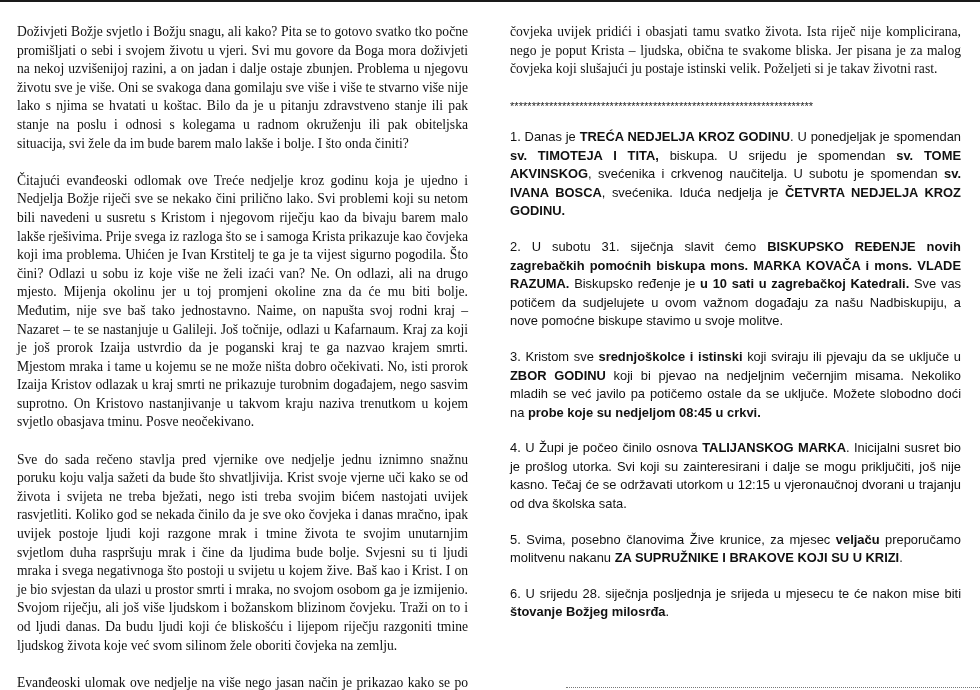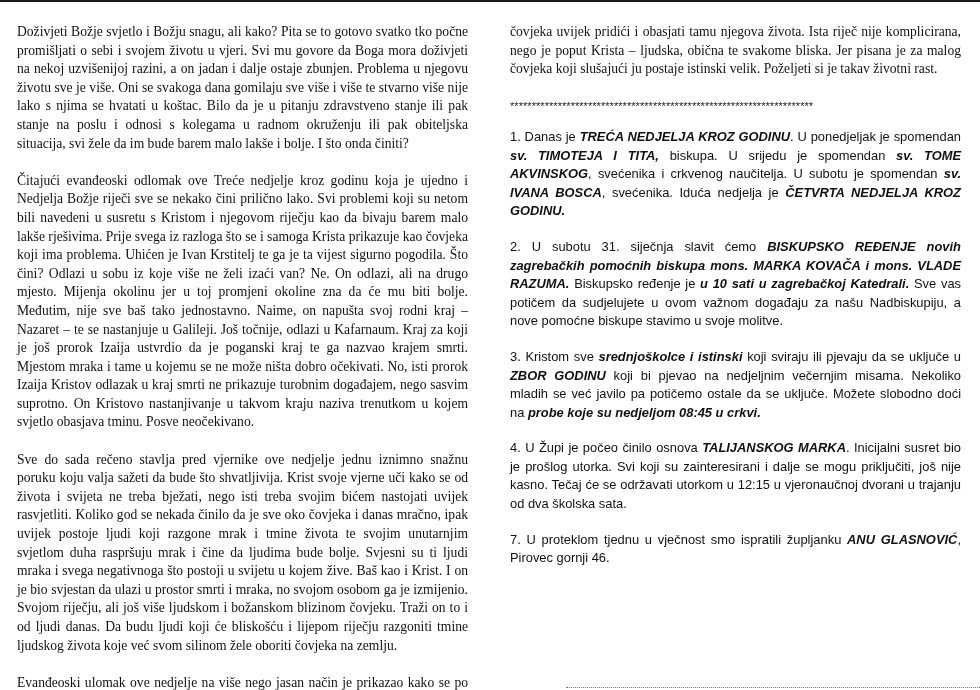--- a/index.html
+++ b/index.html
@@ -7,40 +7,41 @@
   .topline { position:absolute; left:0; top:0; width:980px; height:2px; background:#1a1a1a; }
   .col-left { position:absolute; left:17px; top:23px; width:451px;
     font-family:"Liberation Serif", serif; font-size:13.6px; line-height:18.6px; text-align:justify; }
   .col-left p { margin:0 0 18.6px 0; }
   .col-right { position:absolute; left:510px; top:23px; width:451px;
     font-family:"Liberation Sans", sans-serif; font-size:12.9px; line-height:18.6px; text-align:justify; }
   .col-right p { margin:0 0 18.6px 0; }
   .col-right p.intro { font-family:"Liberation Serif", serif; font-size:13.6px; }
   .stars { font-family:"Liberation Sans", sans-serif; font-size:11px; letter-spacing:0.05px; white-space:nowrap; overflow:hidden; width:448px; margin:0 0 12px 0 !important; color:#222; }
   .col-right p.notice { margin-bottom:17px; }
-  b { font-weight:bold;font-style:italic; }
+  b { font-weight:bold; }
   .dots { position:absolute; left:566px; top:687px; width:414px; height:0; border-top:1px dotted #777; }
 </style>
 </head>
 <body>
 
 <div class="topline"></div>
 
 <div class="col-left">
   <p>Doživjeti Božje svjetlo i Božju snagu, ali kako? Pita se to gotovo svatko tko počne promišljati o sebi i svojem životu u vjeri. Svi mu govore da Boga mora doživjeti na nekoj uzvišenijoj razini, a on jadan i dalje ostaje zbunjen. Problema u njegovu životu sve je više. Oni se svakoga dana gomilaju sve više i više te stvarno više nije lako s njima se hvatati u koštac. Bilo da je u pitanju zdravstveno stanje ili pak stanje na poslu i odnosi s kolegama u radnom okruženju ili pak obiteljska situacija, svi žele da im bude barem malo lakše i bolje. I što onda činiti?</p>
   <p>Čitajući evanđeoski odlomak ove Treće nedjelje kroz godinu koja je ujedno i Nedjelja Božje riječi sve se nekako čini prilično lako. Svi problemi koji su netom bili navedeni u susretu s Kristom i njegovom riječju kao da bivaju barem malo lakše rješivima. Prije svega iz razloga što se i samoga Krista prikazuje kao čovjeka koji ima problema. Uhićen je Ivan Krstitelj te ga je ta vijest sigurno pogodila. Što čini? Odlazi u sobu iz koje više ne želi izaći van? Ne. On odlazi, ali na drugo mjesto. Mijenja okolinu jer u toj promjeni okoline zna da će mu biti bolje. Međutim, nije sve baš tako jednostavno. Naime, on napušta svoj rodni kraj – Nazaret – te se nastanjuje u Galileji. Još točnije, odlazi u Kafarnaum. Kraj za koji je još prorok Izaija ustvrdio da je poganski kraj te ga nazvao krajem smrti. Mjestom mraka i tame u kojemu se ne može ništa dobro očekivati. No, isti prorok Izaija Kristov odlazak u kraj smrti ne prikazuje turobnim događajem, nego sasvim suprotno. On Kristovo nastanjivanje u takvom kraju naziva trenutkom u kojem svjetlo obasjava tminu. Posve neočekivano.</p>
   <p>Sve do sada rečeno stavlja pred vjernike ove nedjelje jednu iznimno snažnu poruku koju valja sažeti da bude što shvatljivija. Krist svoje vjerne uči kako se od života i svijeta ne treba bježati, nego isti treba svojim bićem nastojati uvijek rasvjetliti. Koliko god se nekada činilo da je sve oko čovjeka i danas mračno, ipak uvijek postoje ljudi koji razgone mrak i tmine života te svojim unutarnjim svjetlom duha raspršuju mrak i čine da ljudima bude bolje. Svjesni su ti ljudi mraka i svega negativnoga što postoji u svijetu u kojem žive. Baš kao i Krist. I on je bio svjestan da ulazi u prostor smrti i mraka, no svojom osobom ga je izmijenio. Svojom riječju, ali još više ljudskom i božanskom blizinom čovjeku. Traži on to i od ljudi danas. Da budu ljudi koji će bliskošću i lijepom riječju razgoniti tmine ljudskog života koje već svom silinom žele oboriti čovjeka na zemlju.</p>
   <p>Evanđeoski ulomak ove nedjelje na više nego jasan način je prikazao kako se po slušanju i vjerničkom pristanku na Božju riječ uistinu ozdravlja te ulazi u puninu odnosa s Bogom. Brojni su to iskusili te sada isto svjedoče i drugima. Povjerovati im je. No, više nego njima, povjerovati je u iscjeljujuću moć Božje riječi koja ima snagu</p>
 </div>
 
 <div class="col-right">
-  <p class="intro">čovjeka uvijek pridići i obasjati tamu njegova života. Ista riječ nije komplicirana, nego je poput Krista – ljudska, obična te svakome bliska. Jer pisana je za malog čovjeka koji slušajući ju postaje istinski velik. Poželjeti si je takav životni rast.</p>
+  <p class="intro">čovjeka uvijek pridići i obasjati tamu svatko života. Ista riječ nije komplicirana, nego je poput Krista – ljudska, obična te svakome bliska. Jer pisana je za malog čovjeka koji slušajući ju postaje istinski velik. Poželjeti si je takav životni rast.</p>
   <p class="stars">**********************************************************************</p>
   <div id="notices">
       <p class="notice"><span>1.</span><span> Danas je </span><b>TREĆA NEDJELJA KROZ GODINU</b><span>. U ponedjeljak je spomendan </span><b>sv. TIMOTEJA I TITA,</b><span> biskupa. U srijedu je spomendan </span><b>sv. TOME AKVINSKOG</b><span>, svećenika i crkvenog naučitelja. U subotu je spomendan </span><b>sv. IVANA BOSCA</b><span>, svećenika. Iduća nedjelja je </span><b>ČETVRTA NEDJELJA KROZ GODINU.</b></p>
       <p class="notice"><span>2.</span><span> U subotu 31. siječnja slavit ćemo </span><b>BISKUPSKO REĐENJE novih zagrebačkih pomoćnih biskupa mons. MARKA KOVAČA i mons. VLADE RAZUMA.</b><span> Biskupsko ređenje je </span><b>u 10 sati u zagrebačkoj Katedrali.</b><span> Sve vas potičem da sudjelujete u ovom važnom događaju za našu Nadbiskupiju, a nove pomoćne biskupe stavimo u svoje molitve.</span></p>
       <p class="notice"><span>3.</span><span> Kristom sve </span><b>srednjoškolce i istinski</b><span> koji sviraju ili pjevaju da se uključe u </span><b>ZBOR GODINU</b><span> koji bi pjevao na nedjeljnim večernjim misama. Nekoliko mladih se već javilo pa potičemo ostale da se uključe. Možete slobodno doći na </span><b>probe koje su nedjeljom 08:45 u crkvi.</b></p>
       <p class="notice"><span>4.</span><span> U Župi je počeo činilo osnova </span><b>TALIJANSKOG MARKA</b><span>. Inicijalni susret bio je prošlog utorka. Svi koji su zainteresirani i dalje se mogu priključiti, još nije kasno. Tečaj će se održavati utorkom u 12:15 u vjeronaučnoj dvorani u trajanju od dva školska sata.</span></p>
-      <p class="notice"><span>7.</span><span> U proteklom tjednu u vječnost smo ispratili župljanku </span><b>ANU GLASNOVIĆ</b><span>, Pirovec gornji 46.</span></p>
+      <p class="notice"><span>5.</span><span> Svima, posebno članovima Žive krunice, za mjesec </span><b>veljaču</b><span> preporučamo molitvenu nakanu </span><b>ZA SUPRUŽNIKE I BRAKOVE KOJI SU U KRIZI</b><span>.</span></p>
+      <p class="notice"><span>6.</span><span> U srijedu 28. siječnja posljednja je srijeda u mjesecu te će nakon mise biti </span><b>štovanje Božjeg milosrđa</b><span>.</span></p>
     </div>
 </div>
 
 <div class="dots"></div>
 
 </body></html>

